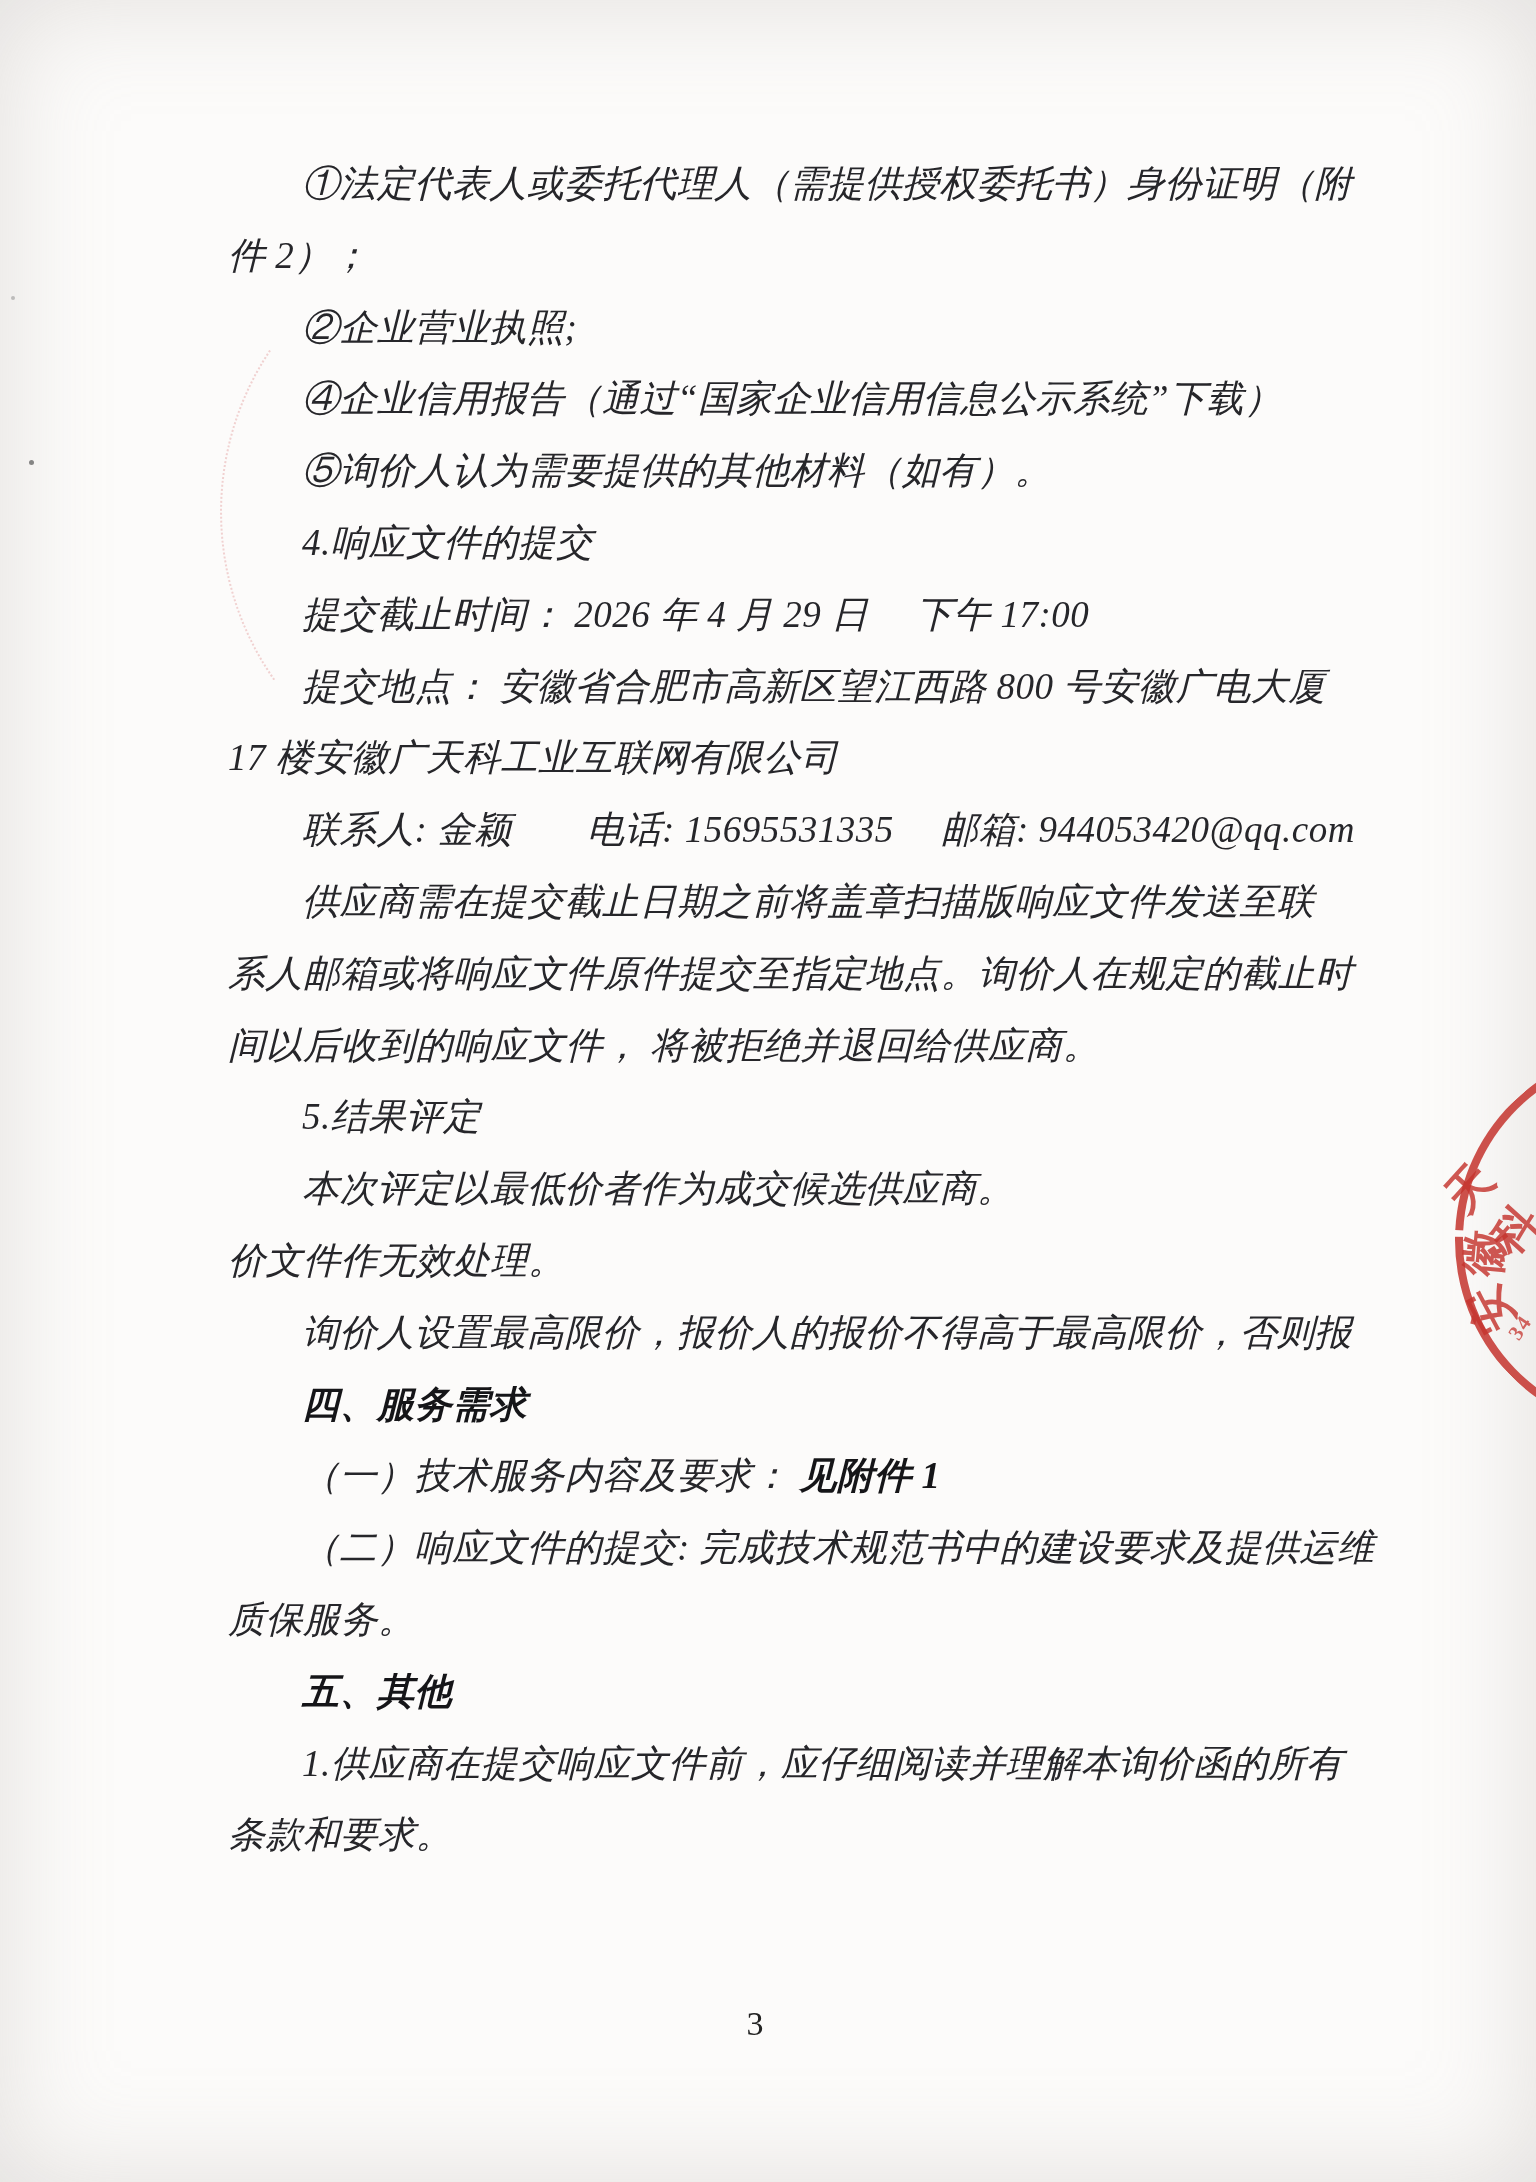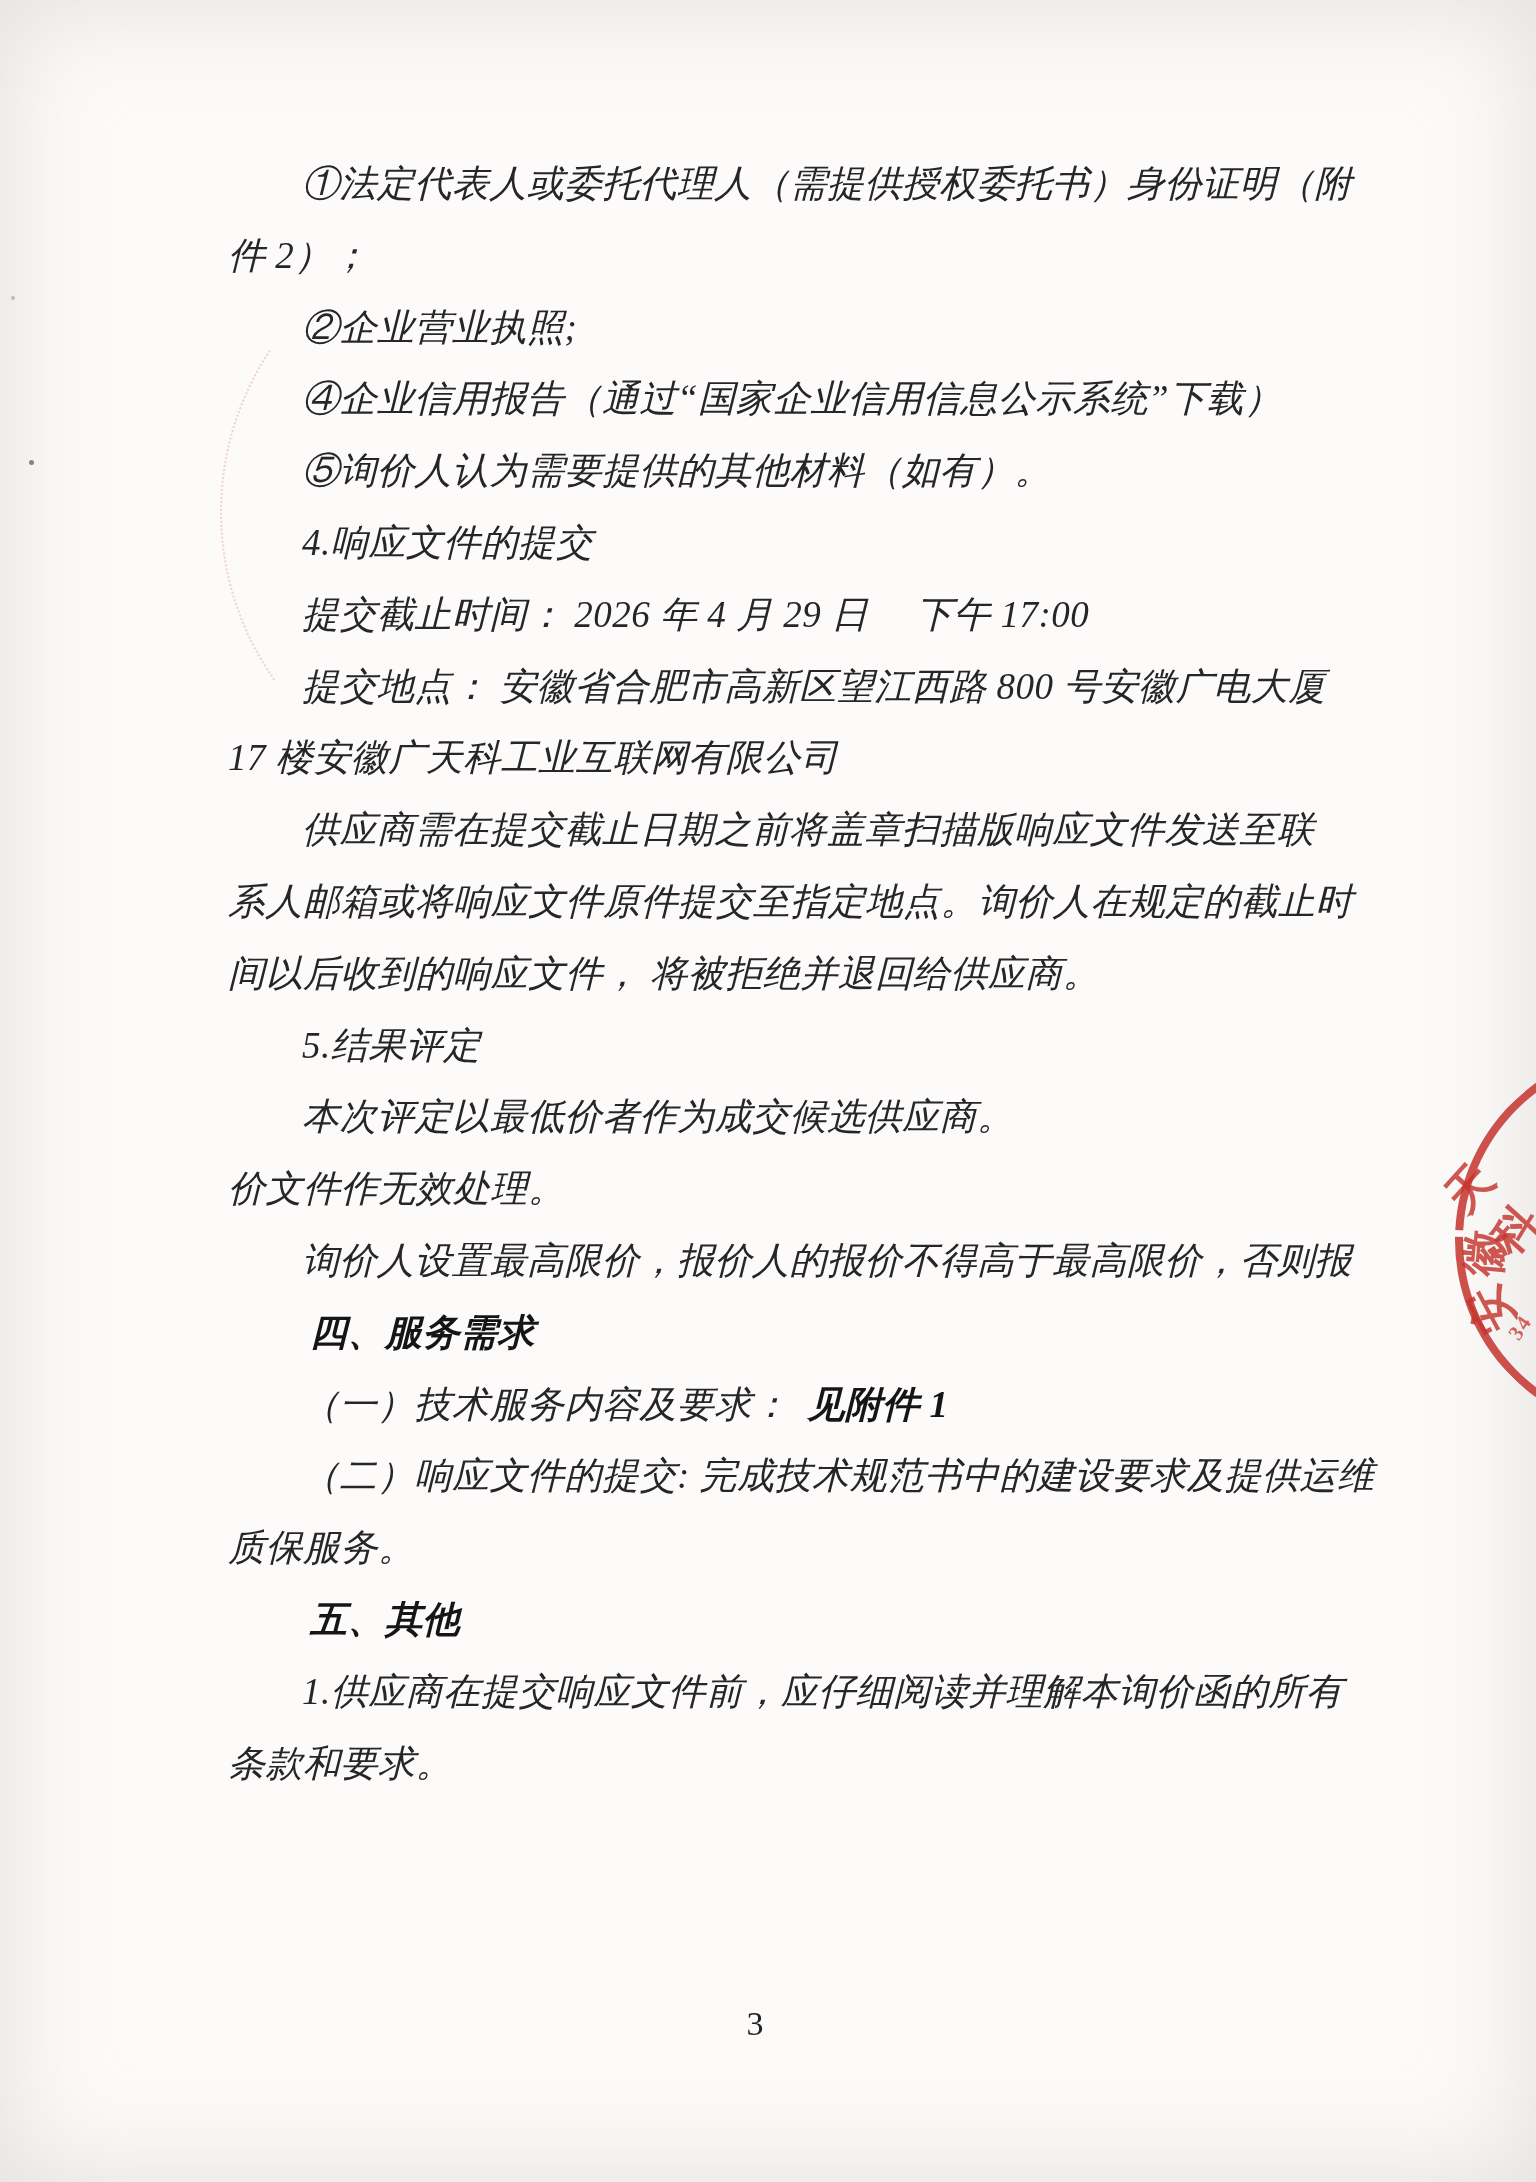--- a/index.html
+++ b/index.html
@@ -28,21 +28,21 @@
     font-style: italic;
   }
   .line {
     height: 71.8px;
     line-height: 71.8px;
     font-size: 37px;
     white-space: nowrap;
     letter-spacing: 0.5px;
   }
   .line.indent { padding-left: 74px; }
-  .line .b { font-weight: bold; color: #151518; margin-left: 8px; }
+  .line .b { font-weight: bold; color: #151518; }
   .pagenum {
     position: absolute;
     top: 2005px;
     left: 0;
     width: 1510px;
     text-align: center;
     font-size: 34px;
     color: #222;
   }
   
@@ -104,20 +104,21 @@
   <div class="textcol" id="lines">
       <div class="line indent"><span>①法定代表人或委托代理人（需提供授权委托书）身份证明（附</span></div>
       <div class="line"><span>件 2）；</span></div>
       <div class="line indent"><span>②企业营业执照;</span></div>
       <div class="line indent"><span>④企业信用报告（通过“国家企业信用信息公示系统”下载）</span></div>
       <div class="line indent"><span>⑤询价人认为需要提供的其他材料（如有）。</span></div>
       <div class="line indent"><span>4.响应文件的提交</span></div>
       <div class="line indent"><span>提交截止时间： 2026 年 4 月 29 日　 下午 17:00</span></div>
       <div class="line indent"><span>提交地点： 安徽省合肥市高新区望江西路 800 号安徽广电大厦</span></div>
       <div class="line"><span>17 楼安徽广天科工业互联网有限公司</span></div>
+      <div class="line indent"><span>联系人: 金颖　　电话: 15695531335　 邮箱: 944053420@qq.com</span></div>
       <div class="line indent"><span>供应商需在提交截止日期之前将盖章扫描版响应文件发送至联</span></div>
       <div class="line"><span>系人邮箱或将响应文件原件提交至指定地点。询价人在规定的截止时</span></div>
       <div class="line"><span>间以后收到的响应文件， 将被拒绝并退回给供应商。</span></div>
       <div class="line indent"><span>5.结果评定</span></div>
       <div class="line indent"><span>本次评定以最低价者作为成交候选供应商。</span></div>
       <div class="line"><span>价文件作无效处理。</span></div>
       <div class="line indent"><span>询价人设置最高限价，报价人的报价不得高于最高限价，否则报</span></div>
       <div class="line indent"><span class="b">四、服务需求</span></div>
       <div class="line indent"><span>（一）技术服务内容及要求： </span><span class="b">见附件 1</span></div>
       <div class="line indent"><span>（二）响应文件的提交: 完成技术规范书中的建设要求及提供运维</span></div>

